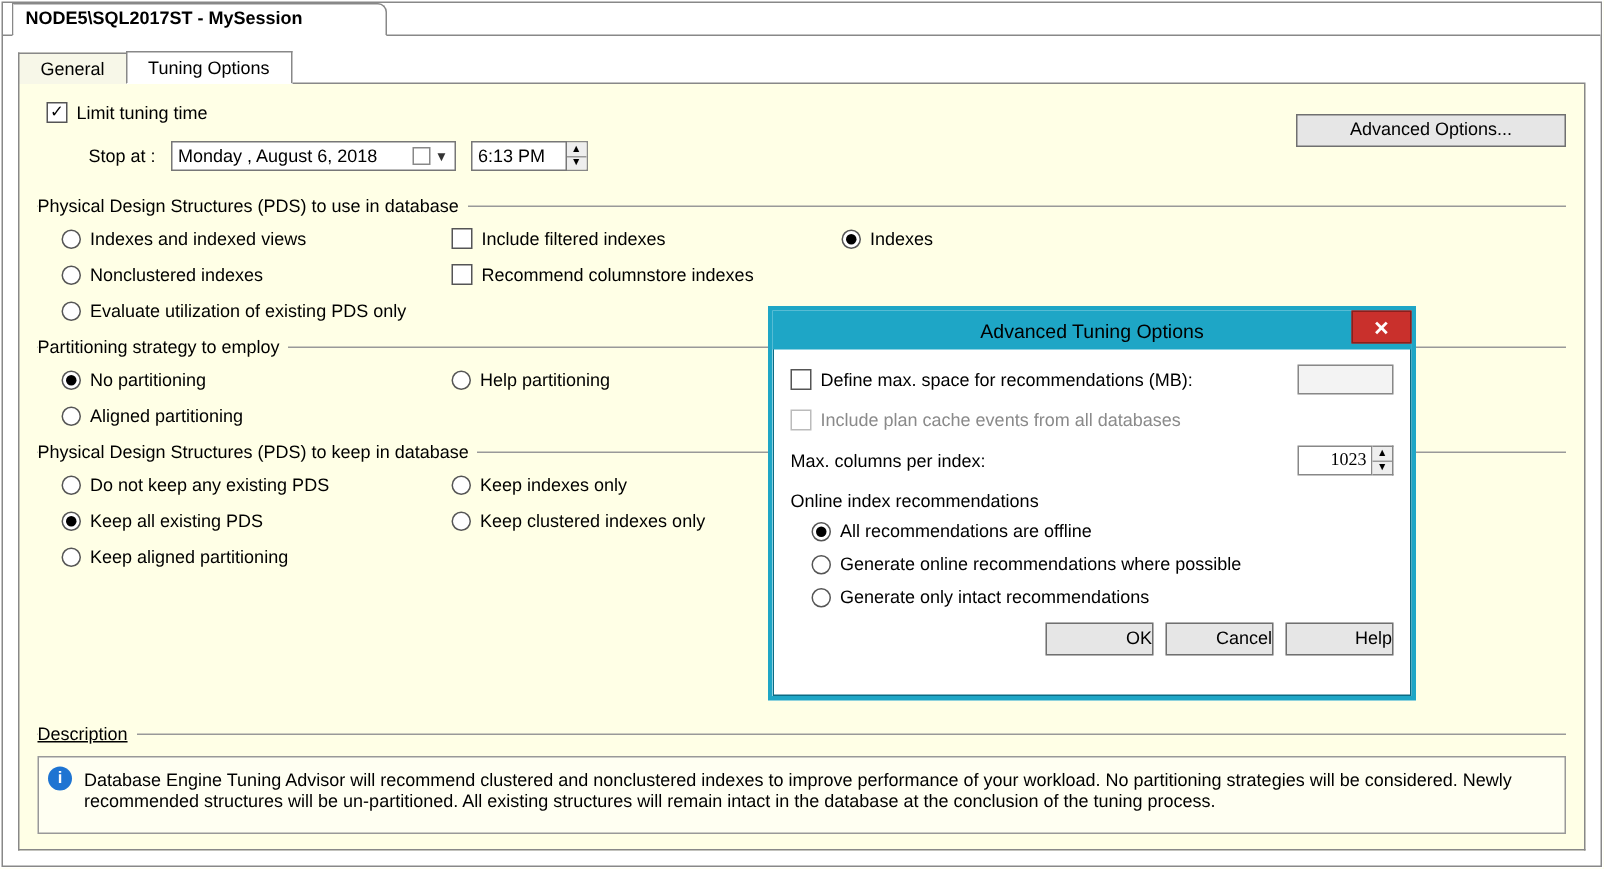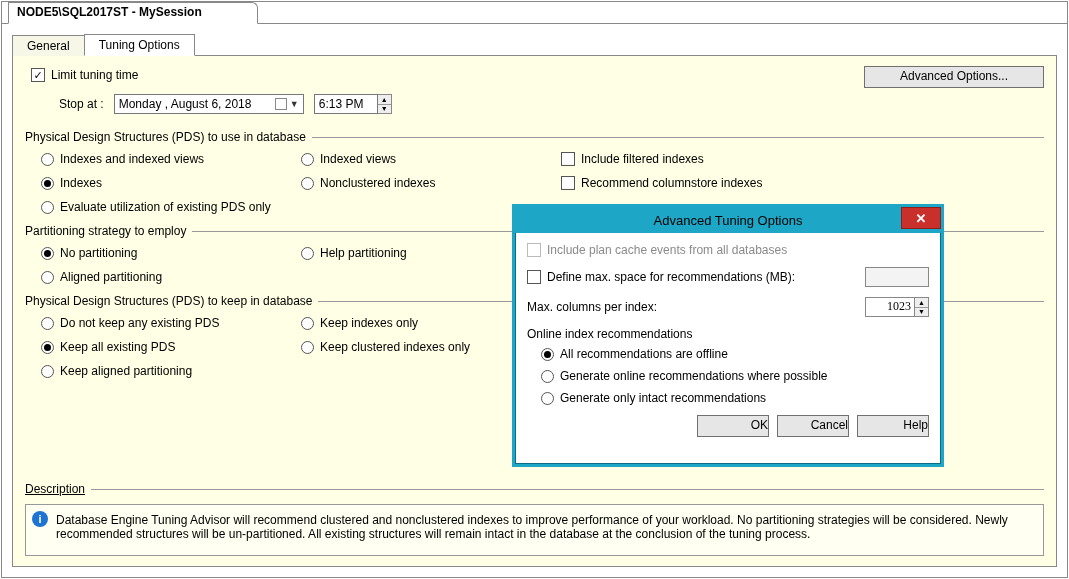--- a/index.html
+++ b/index.html
@@ -78,21 +78,21 @@
     padding: 12px 12px 8px 12px;
     height: calc(100% - 24px);
     position: relative;
   }
   .row { display: flex; align-items: center; }
   .chk { width: 14px; height: 14px; border: 1px solid #555; background: #fff; display: inline-flex; align-items: center; justify-content: center; margin-right: 6px; }
   .chk.checked::after { content: "✓"; font-size: 11px; line-height: 1; color: #000; }
   .adv-btn {
     position: absolute;
     right: 12px;
-    top: 10px;
+    top: 20px;
     width: 180px;
     height: 22px;
     border: 1px solid #707070;
     background: #e6e6e6;
     text-align: center;
     padding-top: 2px;
     cursor: default;
   }
   .stopat-row { margin: 12px 0 16px 34px; display: flex; align-items: center; gap: 10px; }
   .date-box, .time-box {
@@ -208,24 +208,20 @@
         </div>
       </div>
 
       <fieldset class="plain">
         <legend>Physical Design Structures (PDS) to use in database</legend>
         <div class="grid3">
           <div class="opt">
               <span class="radio"></span>
               <span>Indexes and indexed views</span>
             </div>
-          <div class="opt">
-              <span class="radio"></span>
-              <span>Indexed views</span>
-            </div>
           <div class="chkopt">
               <span class="chk"></span>
               <span>Include filtered indexes</span>
             </div>
 
           <div class="opt">
               <span class="radio checked"></span>
               <span>Indexes</span>
             </div>
           <div class="opt">
@@ -306,27 +302,27 @@
 
   <div class="dialog">
     <div class="dlg-title">
       <span>Advanced Tuning Options</span>
       <div class="dlg-close">
         <span>✕</span>
       </div>
     </div>
     <div class="dlg-body">
       <div class="dlg-row">
-        <span class="chk" style="border-color:#bbb;"></span>
-        <span class="disabled-text">Include plan cache events from all databases</span>
-      </div>
-      <div class="dlg-row">
         <span class="chk"></span>
         <span style="flex:1;">Define max. space for recommendations (MB):</span>
         <div class="txtbox" style="width:64px;"></div>
+      </div>
+      <div class="dlg-row">
+        <span class="chk" style="border-color:#bbb;"></span>
+        <span class="disabled-text">Include plan cache events from all databases</span>
       </div>
       <div class="dlg-row">
         <span style="flex:1;">Max. columns per index:</span>
         <div class="dlg-input-wrap">
           <div class="txtbox enabled" style="width:50px;text-align:right;padding:1px 3px 0 0;font-family:Liberation Serif, serif;">1023</div>
           <div class="spinner">
             <div class="spin">▲</div>
             <div class="spin">▼</div>
           </div>
         </div>

